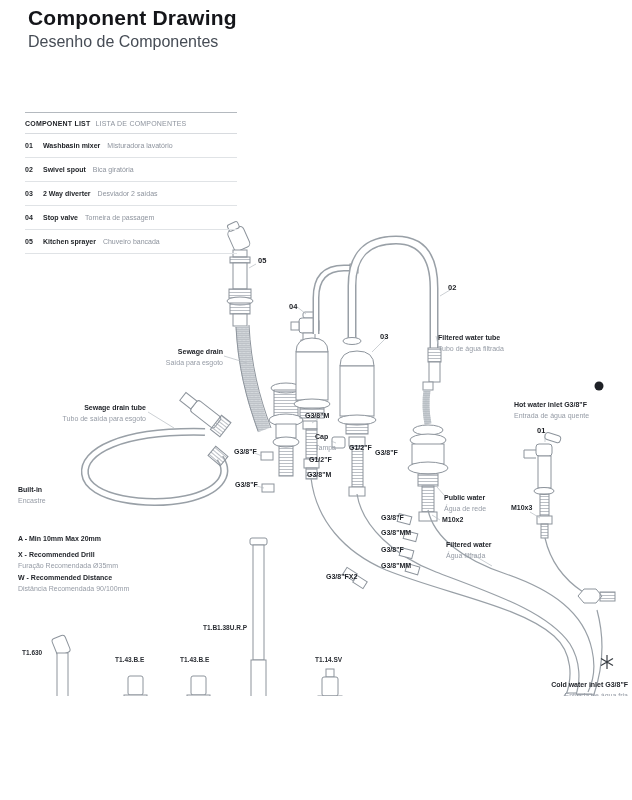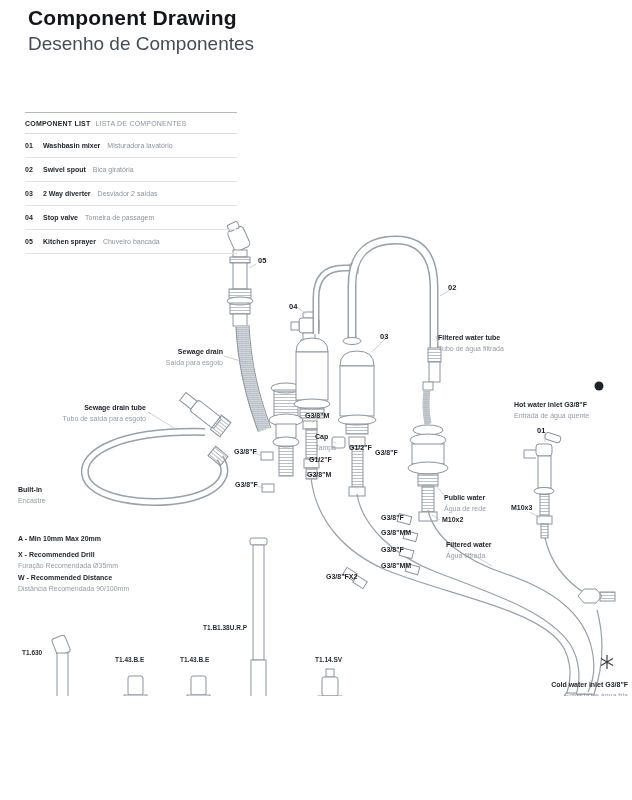--- a/index.html
+++ b/index.html
@@ -1,20 +1,20 @@
 <!DOCTYPE html>
 <html><head>
 <meta charset="utf-8">
 <style>
   *{margin:0;padding:0;box-sizing:border-box;}
   html,body{background:#fff;}
   .page{position:relative;width:632px;height:696px;background:#fff;overflow:hidden;
         font-family:"Liberation Sans",sans-serif;color:#1d2025;}
   .title{position:absolute;left:28px;top:6px;font-size:21px;font-weight:bold;color:#141519;letter-spacing:.2px;}
-  .subtitle{position:absolute;left:28px;top:33px;font-size:19px;font-weight:400;color:#464c55;}
+  .subtitle{position:absolute;left:28px;top:33px;font-size:16px;font-weight:400;color:#464c55;}
 
   
   .clist{position:absolute;left:25px;top:112px;width:212px;font-size:7px;}
   .clist .hd{display:flex;gap:5px;align-items:baseline;border-top:1px solid #b4b9bf;
              border-bottom:1px solid #d8dbdf;padding:7px 0 6px;}
   .hd .t-en{font-weight:bold;color:#1d2025;letter-spacing:.2px;}
   .hd .t-pt{color:#8d939d;letter-spacing:.2px;}
   .clist .row{display:flex;gap:7px;align-items:baseline;border-bottom:1px solid #e0e3e6;padding:8px 0;}
   .row .num{font-weight:bold;min-width:11px;}
   .row .en{font-weight:bold;white-space:nowrap;}

